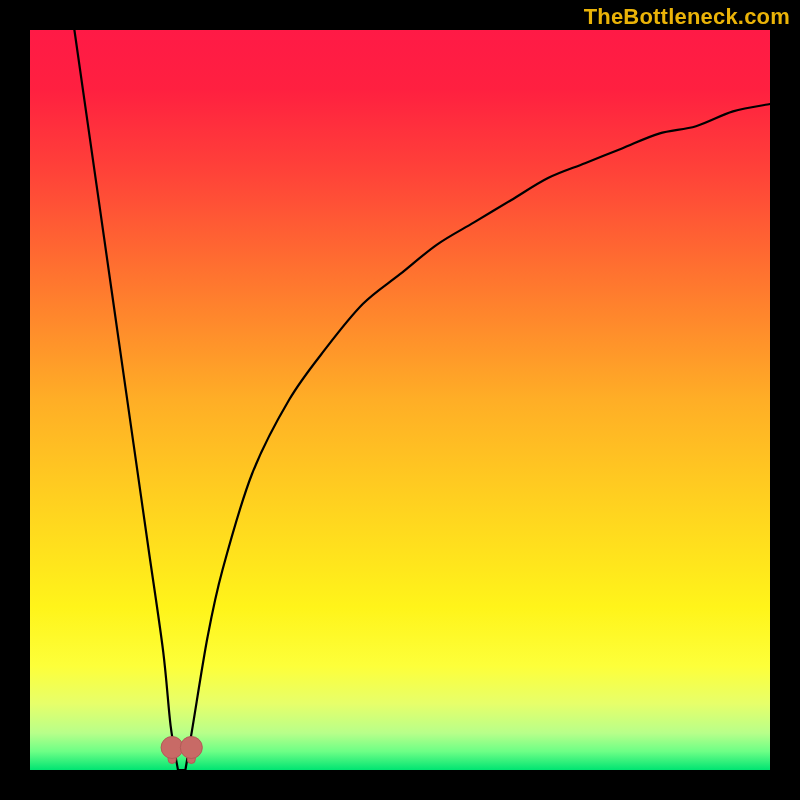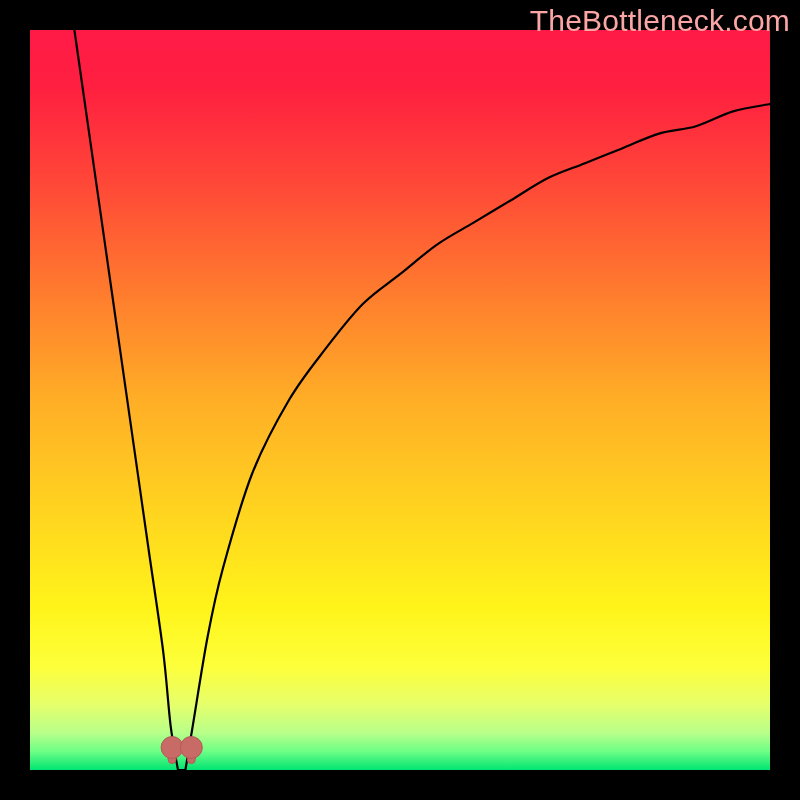--- a/index.html
+++ b/index.html
@@ -13,23 +13,23 @@
   }
   .stage {
     position: relative;
     width: 800px;
     height: 800px;
   }
   .watermark {
     position: absolute;
     top: 4px;
     right: 10px;
-    color: #fca5a5;
-    font-size: 30px;
-    font-weight: 400;
+    color: #eab308;
+    font-size: 22px;
+    font-weight: 700;
     letter-spacing: 0.2px;
     z-index: 10;
   }
   svg.plot {
     position: absolute;
     left: 0;
     top: 0;
   }
 </style>
 </head>

